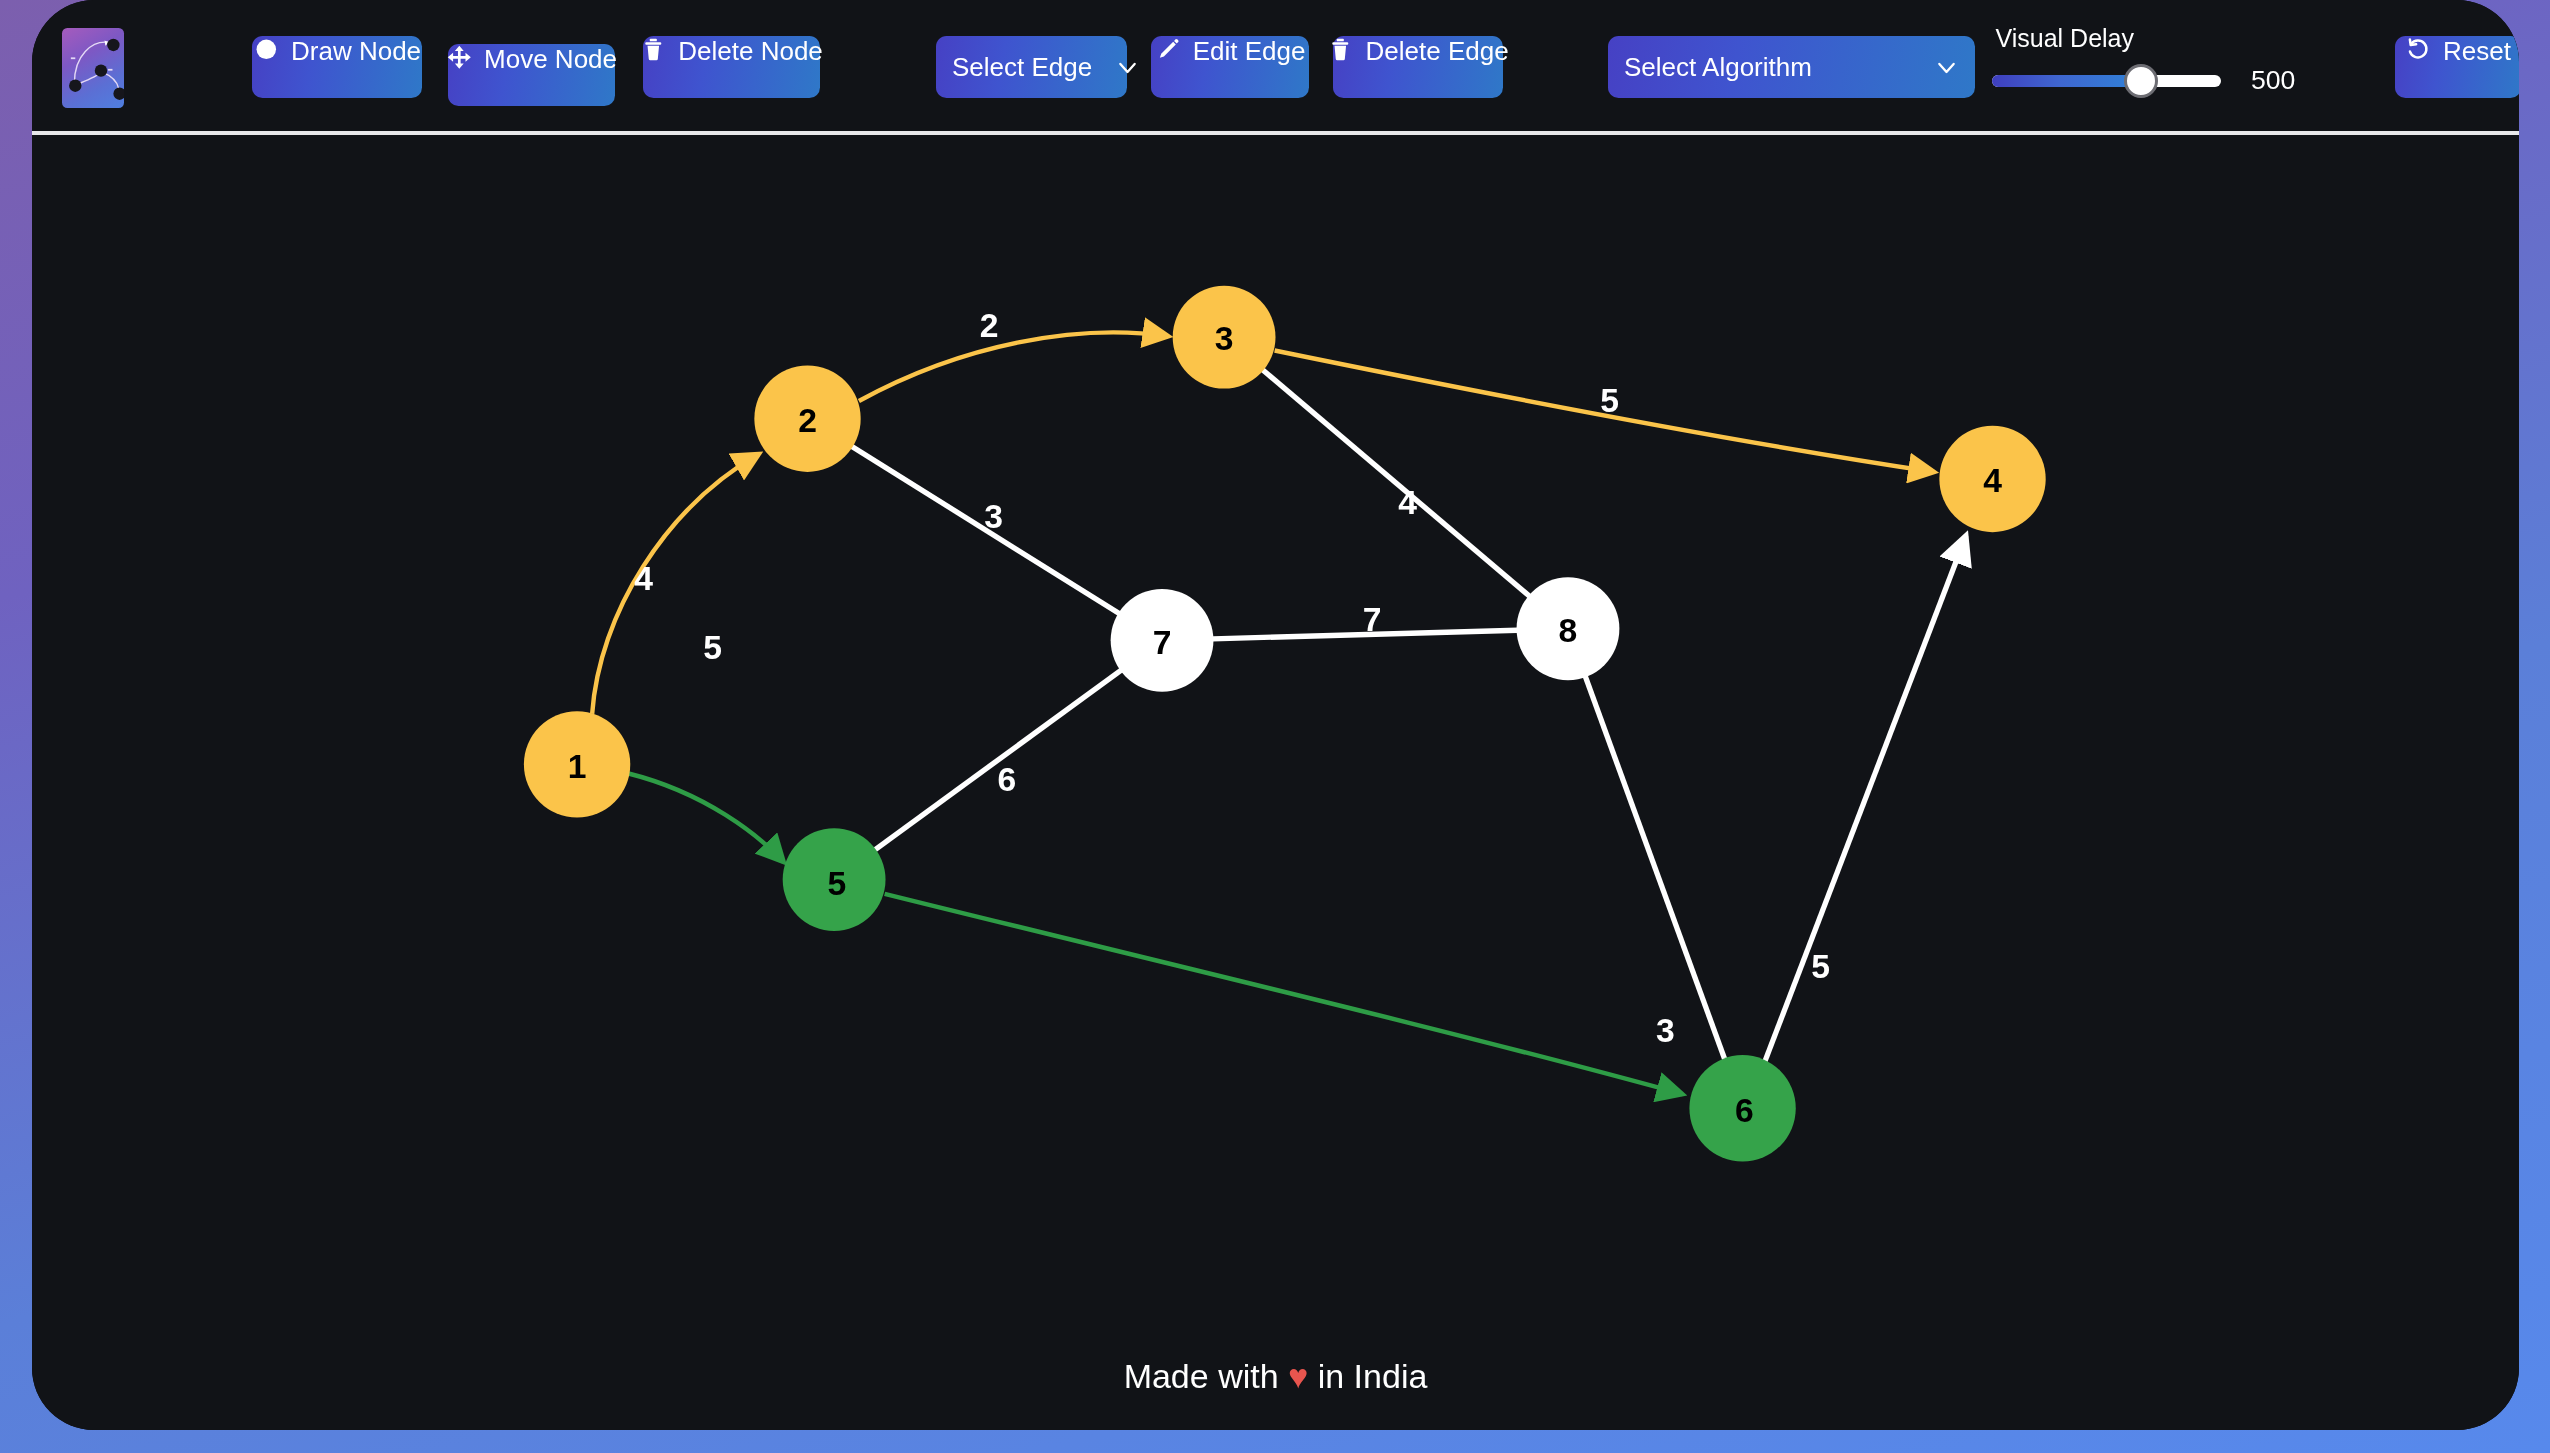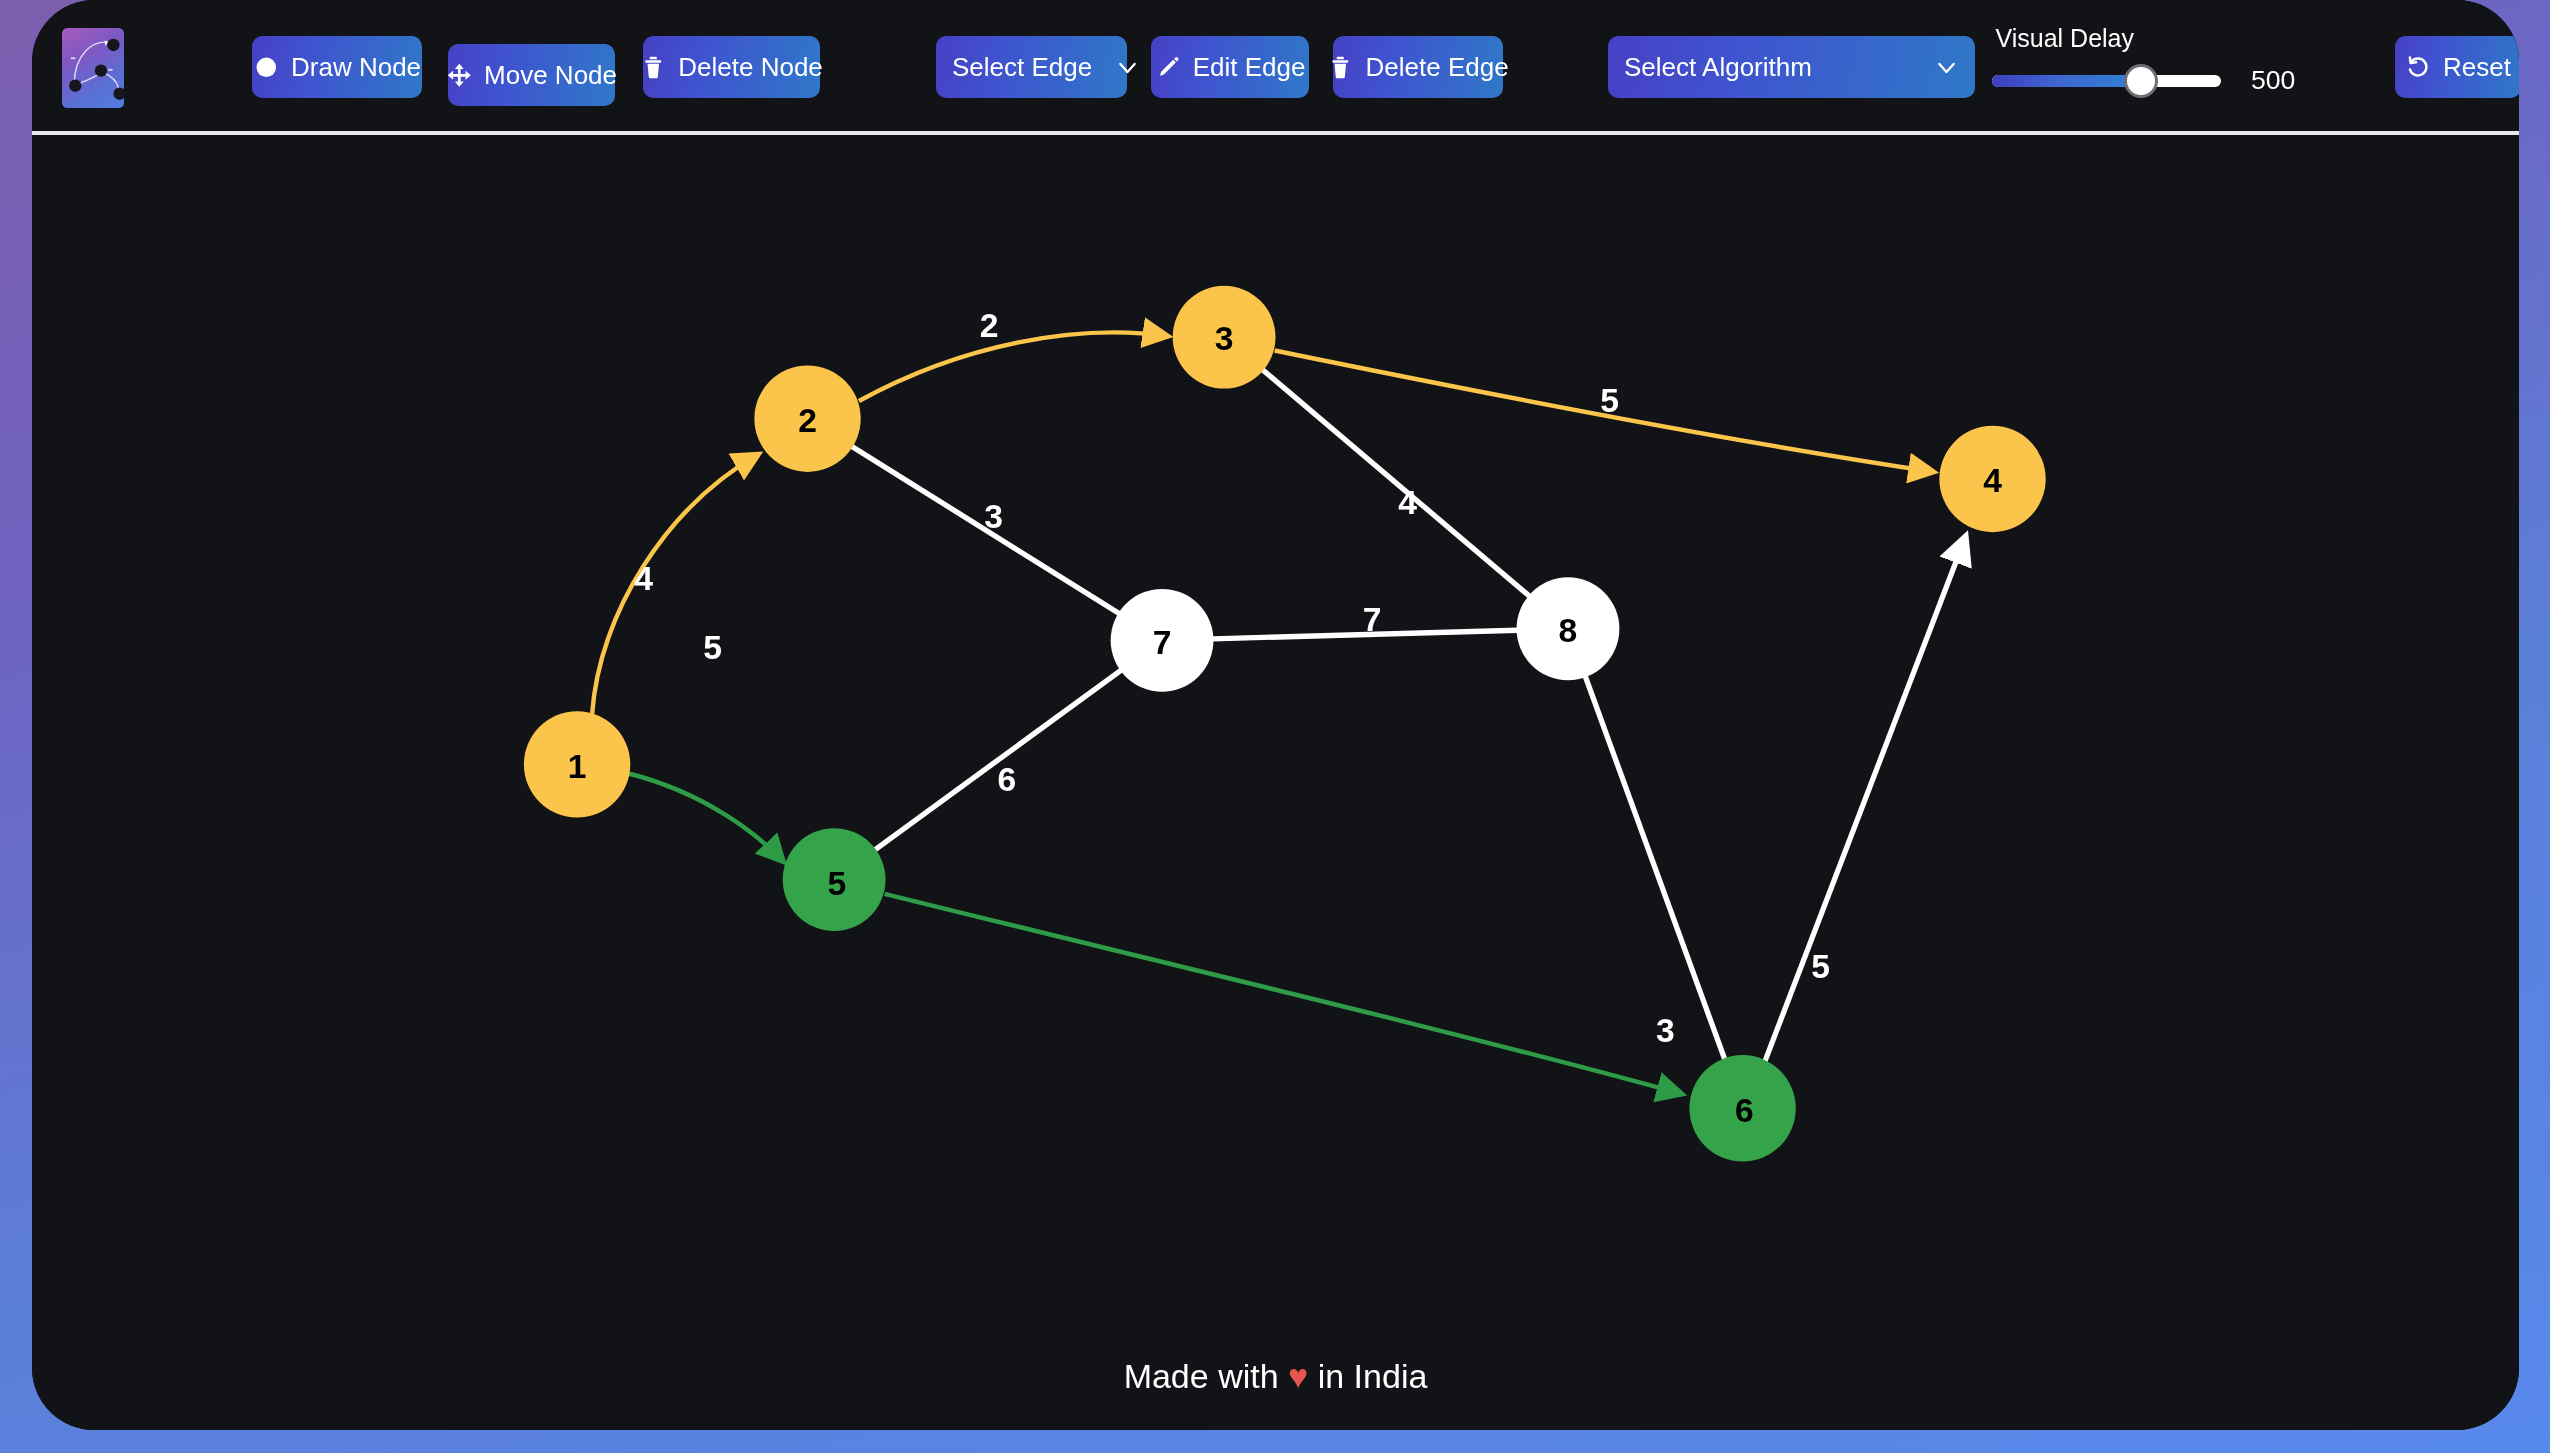--- a/index.html
+++ b/index.html
@@ -57,21 +57,21 @@
   #logo svg { display:block; width:62px; height:80px; }
 
   .tb-btn {
     height: 62px;
     border: none;
     border-radius: 10.6px;
     color: #ffffff;
     font-family: "Liberation Sans", sans-serif;
     font-size: 26px;
     display: inline-flex;
-    align-items: center;
+    align-items: flex-start;
     justify-content: center;
     gap: 11.5px;
     padding: 0 23px;
     cursor: pointer;
     background: linear-gradient(100deg, #4641c4 0%, #3f54cf 35%, #2f78c8 100%);
     white-space: nowrap;
   }
   .tb-btn .glyph {
     display: inline-flex;
     align-items: center;

